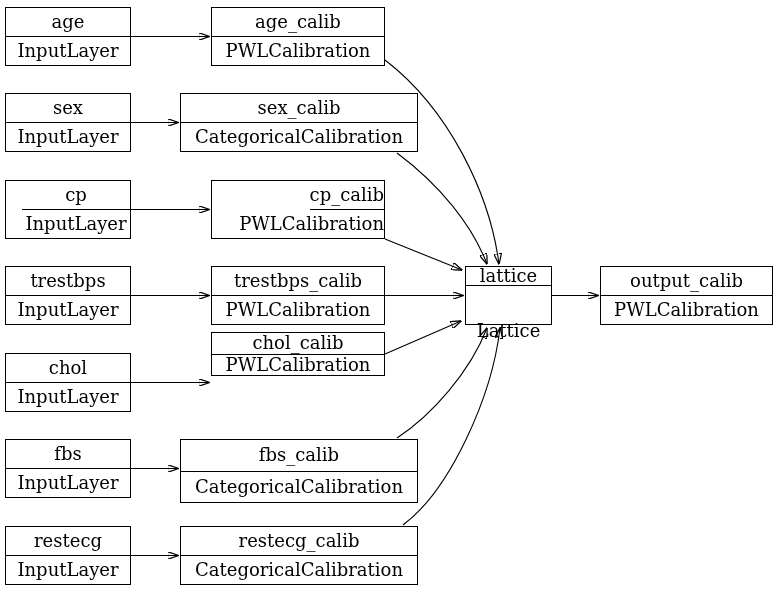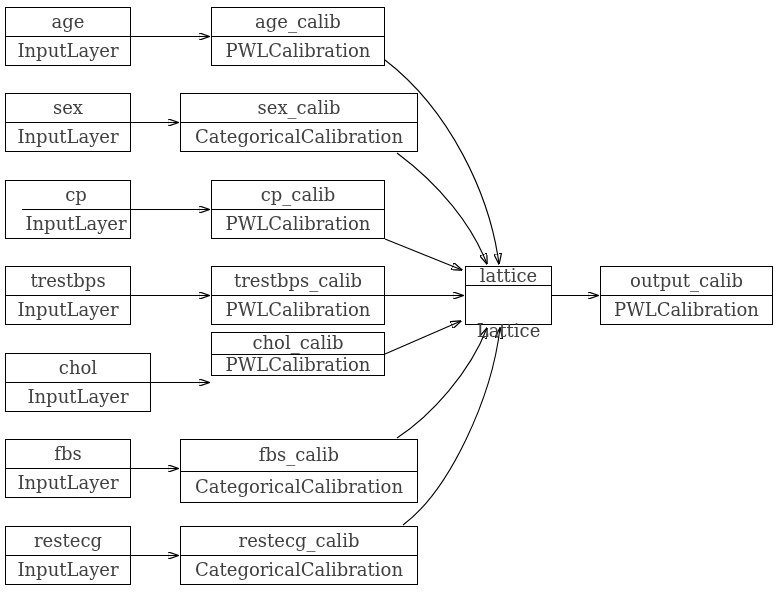--- a/index.html
+++ b/index.html
@@ -6,21 +6,21 @@
     margin: 0;
     padding: 0;
     background: #ffffff;
   }
   .canvas {
     position: relative;
     width: 779px;
     height: 593px;
     background: #ffffff;
     font-family: "DejaVu Serif", "Liberation Serif", serif;
-    color: #404040;
+    color: #000000;
     overflow: hidden;
   }
   .edges {
     position: absolute;
     left: 0;
     top: 0;
     width: 779px;
     height: 593px;
   }
   .edges path {
@@ -47,24 +47,24 @@
   }
   .cell.name {
     border-bottom: 1px solid #000000;
   }
   
   .n-age            { left: 5px;   top: 7px;   width: 126px; height: 59px; }
   .n-age_calib      { left: 211px; top: 7px;   width: 174px; height: 59px; }
   .n-sex            { left: 5px;   top: 93px;  width: 126px; height: 59px; }
   .n-sex_calib      { left: 180px; top: 93px;  width: 238px; height: 59px; }
   .n-cp             { left: 5px;   top: 180px; width: 126px; height: 59px; padding-left: 16px; }
-  .n-cp_calib       { left: 211px; top: 180px; width: 174px; height: 59px; }
+  .n-cp_calib       { left: 211px; top: 180px; width: 174px; height: 59px; align-items: flex-end; }
   .n-trestbps       { left: 5px;   top: 266px; width: 126px; height: 59px; }
   .n-trestbps_calib { left: 211px; top: 266px; width: 174px; height: 59px; }
-  .n-chol           { left: 5px;   top: 353px; width: 146px; height: 59px; justify-content: space-between; }
+  .n-chol           { left: 5px;   top: 353px; width: 126px; height: 59px; justify-content: space-between; }
   .n-chol_calib     { left: 211px; top: 332px; width: 174px; height: 44px; }
   .n-fbs            { left: 5px;   top: 439px; width: 126px; height: 59px; }
   .n-fbs_calib      { left: 180px; top: 439px; width: 238px; height: 64px; text-align: center; }
   .n-restecg        { left: 5px;   top: 526px; width: 126px; height: 59px; }
   .n-restecg_calib  { left: 180px; top: 526px; width: 238px; height: 59px; }
   .n-lattice        { left: 465px; top: 266px; width: 87px;  height: 59px; gap: 36px; }
   .n-output_calib   { left: 600px; top: 266px; width: 173px; height: 59px; }
 </style>
 </head>
 <body>

